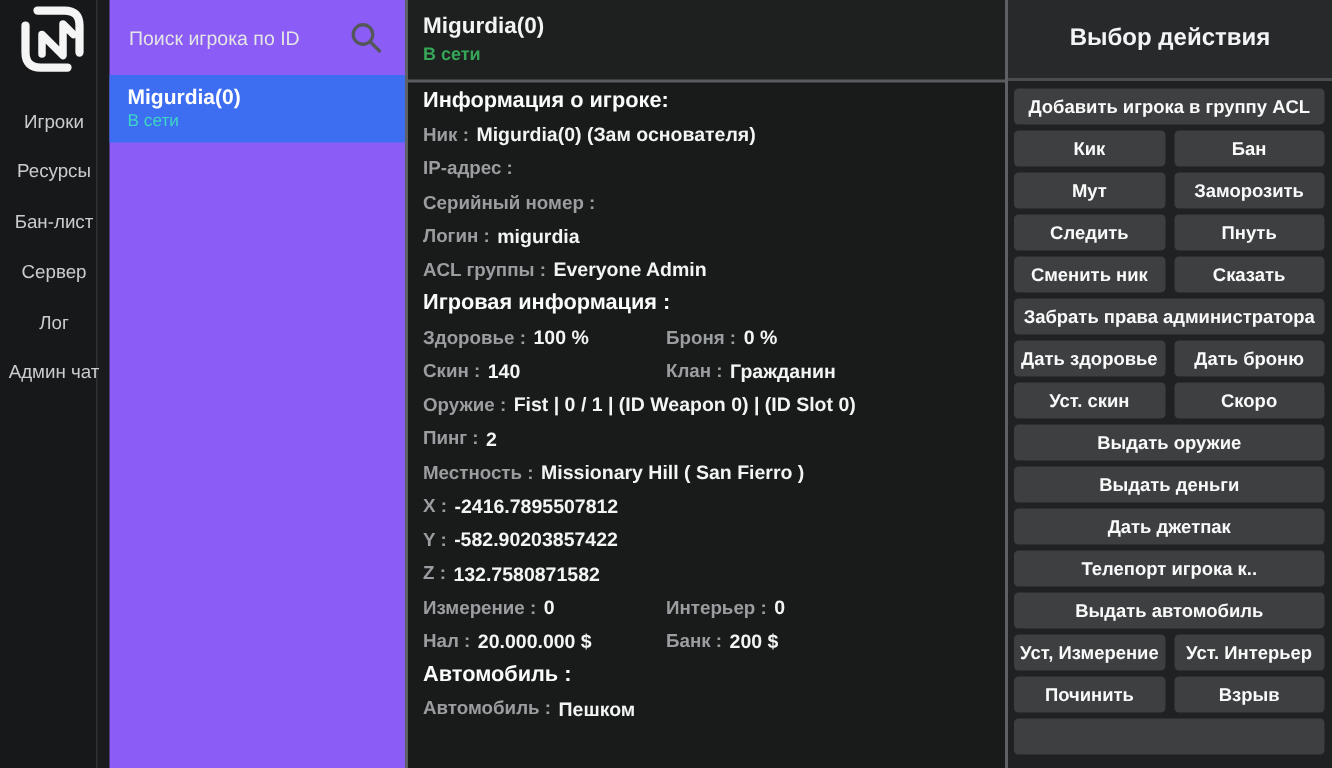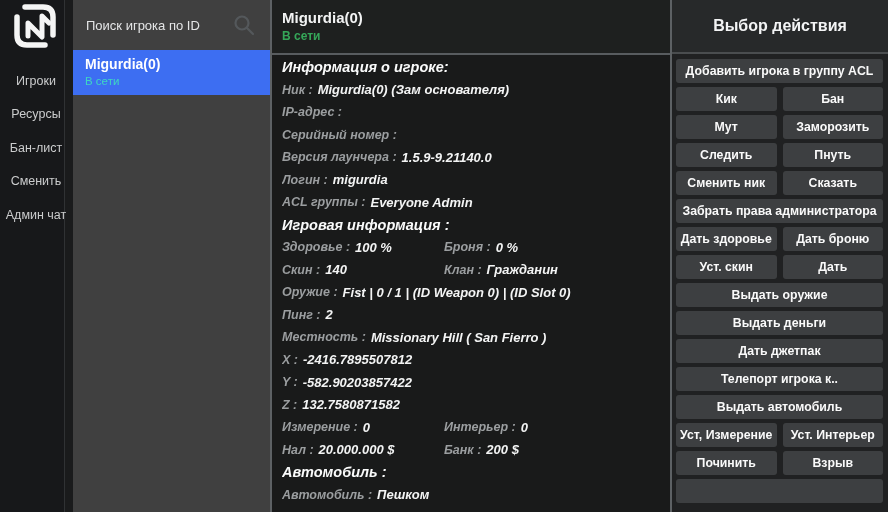--- a/index.html
+++ b/index.html
@@ -9,42 +9,42 @@
     background:#1a1b1c;font-family:"Liberation Sans","DejaVu Sans",sans-serif;
     -webkit-font-smoothing:antialiased;
   }
   
   .sidebar{position:absolute;left:0;top:0;width:65px;height:512px;background:#17181a;border-right:1px solid #303234;}
   .logo{position:absolute;left:9px;top:2px;width:52px;height:48px;}
   .nav{position:absolute;left:0;top:64px;width:72px;}
   .nav-item{height:33.5px;display:flex;align-items:center;justify-content:center;
     color:#cbcccd;font-size:12.5px;cursor:pointer;white-space:nowrap;}
   
-  .list-col{position:absolute;left:73px;top:0;width:197px;height:512px;background:#404040;}
+  .list-col{position:absolute;left:73px;top:0;width:197px;height:512px;background:#8b5cf6;}
   .search-row{position:relative;height:50px;}
   .search-input{
     position:absolute;left:0;top:0;width:100%;height:100%;background:transparent;border:none;outline:none;
     padding:0 40px 0 13px;color:#e8e8e8;font-size:13px;font-family:inherit;
   }
   .search-input::placeholder{color:#e4e5e6;opacity:1;}
   .search-icon{position:absolute;right:15px;top:14px;width:22px;height:22px;}
   .player-item{height:45px;padding:5px 0 0 12px;cursor:pointer;}
   .player-item.selected{background:#3d6ef2;}
   .player-item .p-name{display:block;color:#ffffff;font-size:14px;font-weight:bold;line-height:19px;}
   .player-item .p-status{display:block;color:#3ed6c3;font-size:11.5px;line-height:15px;}
   
   .vdiv{position:absolute;top:0;width:2px;height:512px;background:#5d6164;}
   .vdiv.d1{left:270px;}
   .vdiv.d2{left:670px;}
   
   .info-col{position:absolute;left:272px;top:0;width:398px;height:512px;background:#191a1a;}
   .info-header{height:55px;background:#1e201f;border-bottom:2px solid #585c5f;padding:8px 10px 0 10px;}
   .info-header .i-name{display:block;color:#f2f3f3;font-size:15px;font-weight:bold;line-height:20px;}
   .info-header .i-status{display:block;color:#35a658;font-size:12px;font-weight:bold;line-height:16px;}
-  .info-body{padding:1px 8px 0 10px;font-style:italic;}
+  .info-body{padding:1px 8px 0 10px;}
   .row{height:22.5px;display:flex;align-items:center;white-space:nowrap;overflow:hidden;}
   .row.section{color:#fafbfb;font-size:14.5px;font-weight:bold;}
   .pair{display:flex;align-items:center;}
   .pair.col1{width:162px;flex:none;}
   .lbl{color:#9b9ea0;font-size:12.5px;font-weight:bold;margin-right:5px;}
   .val{color:#f3f4f4;font-size:13px;font-weight:bold;}
   
   .actions-col{position:absolute;left:672px;top:0;width:216px;height:512px;background:#202122;}
   .actions-header{height:54px;background:#27292a;border-bottom:2px solid #4a4d4f;
     display:flex;align-items:center;justify-content:center;color:#f3f4f5;font-size:16px;font-weight:bold;}
@@ -67,21 +67,22 @@
       <svg width="52" height="48" viewBox="0 0 52 48" fill="none">
         <path d="M16 5 H34 Q44 5 44 15 V33" stroke="#f5f5f5" stroke-width="5.5" stroke-linecap="round" fill="none"></path>
         <path d="M36 43 H18 Q8 43 8 33 V15" stroke="#f5f5f5" stroke-width="5.5" stroke-linecap="round" fill="none"></path>
         <path d="M19 34 V21 L33 35 V14 L40 21" stroke="#f5f5f5" stroke-width="5" stroke-linecap="round" stroke-linejoin="round" fill="none"></path>
       </svg>
     </div>
     <div class="nav">
       <div class="nav-item">Игроки</div>
       <div class="nav-item">Ресурсы</div>
       <div class="nav-item">Бан-лист</div>
-      <div class="nav-item">Сменить</div>
+      <div class="nav-item">Сервер</div>
+      <div class="nav-item">Лог</div>
       <div class="nav-item">Админ чат</div>
     </div>
   </div>
 
   <div class="list-col">
     <div class="search-row">
       <input class="search-input" type="text" placeholder="Поиск игрока по ID" style="">
       <span class="search-icon">
         <svg width="22" height="22" viewBox="0 0 22 22" fill="none">
           <circle cx="9" cy="9" r="6.5" stroke="#54585b" stroke-width="2.2"></circle>
@@ -112,24 +113,20 @@
       </div>
       <div class="row">
         <span class="lbl">IP-адрес :</span>
         <span class="val"></span>
       </div>
       <div class="row">
         <span class="lbl">Серийный номер :</span>
         <span class="val"></span>
       </div>
       <div class="row">
-        <span class="lbl">Версия лаунчера :</span>
-        <span class="val">1.5.9-9.21140.0</span>
-      </div>
-      <div class="row">
         <span class="lbl">Логин :</span>
         <span class="val">migurdia</span>
       </div>
       <div class="row">
         <span class="lbl">ACL группы :</span>
         <span class="val">Everyone Admin</span>
       </div>
 
       <div class="row section">Игровая информация :</div>
 
@@ -240,21 +237,21 @@
       <div class="btn-row">
           <button class="btn">Забрать права администратора</button>
         </div>
 
       <div class="btn-row">
         <button class="btn">Дать здоровье</button>
         <button class="btn">Дать броню</button>
       </div>
       <div class="btn-row">
         <button class="btn">Уст. скин</button>
-        <button class="btn">Дать</button>
+        <button class="btn">Скоро</button>
       </div>
 
       <div class="btn-row">
           <button class="btn">Выдать оружие</button>
         </div>
       <div class="btn-row">
           <button class="btn">Выдать деньги</button>
         </div>
       <div class="btn-row">
           <button class="btn">Дать джетпак</button>

